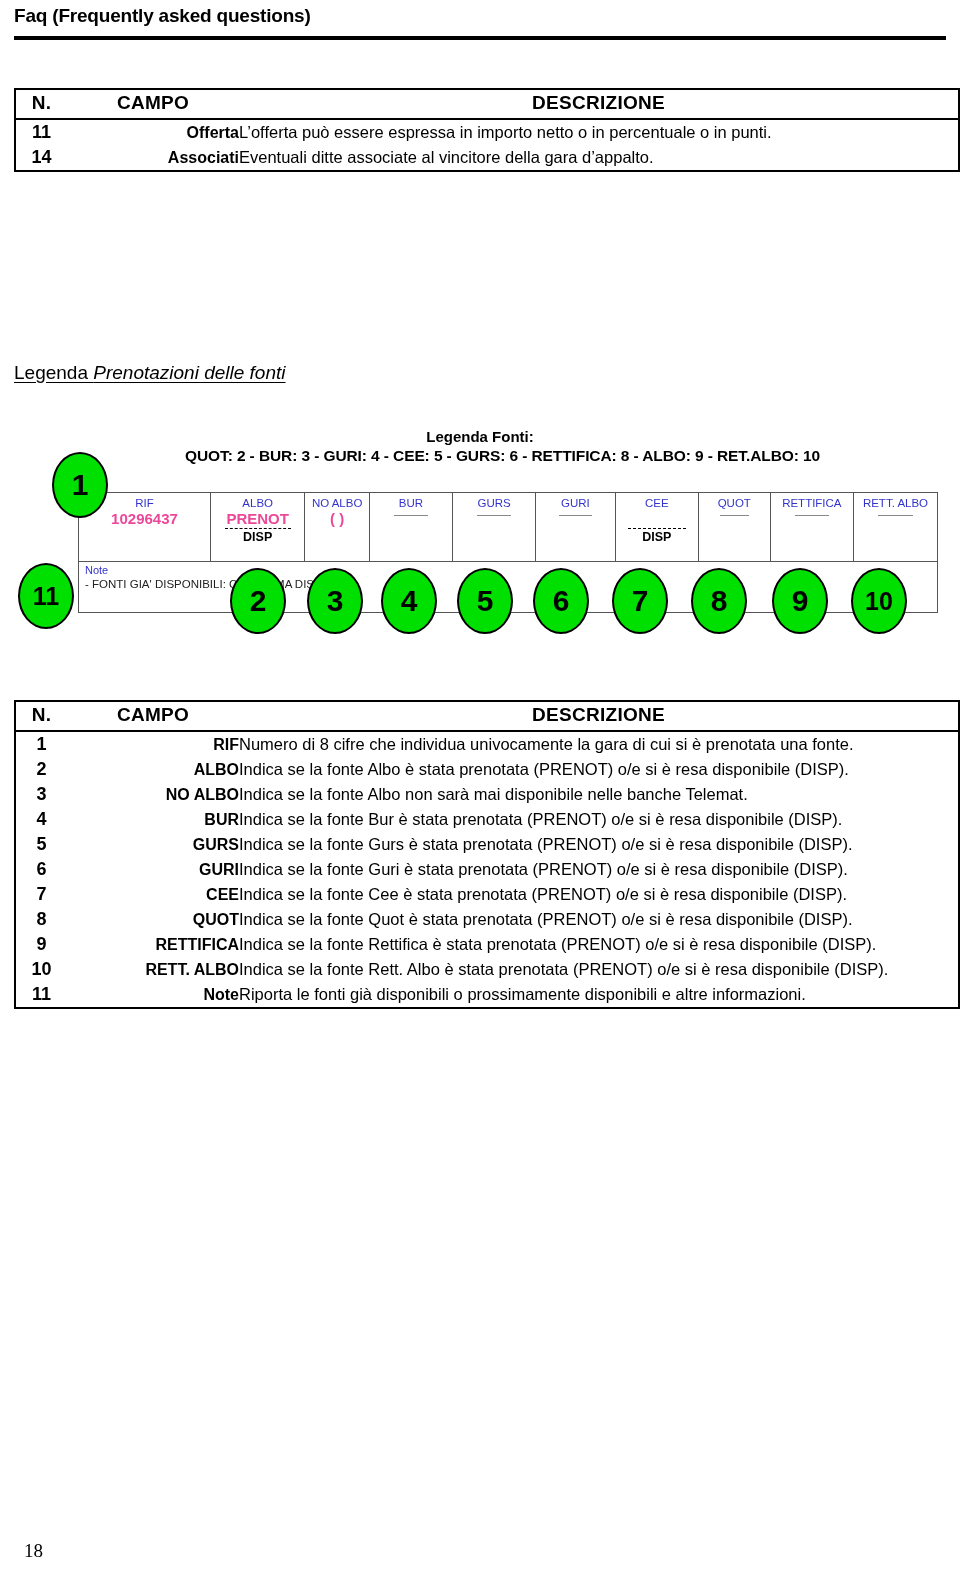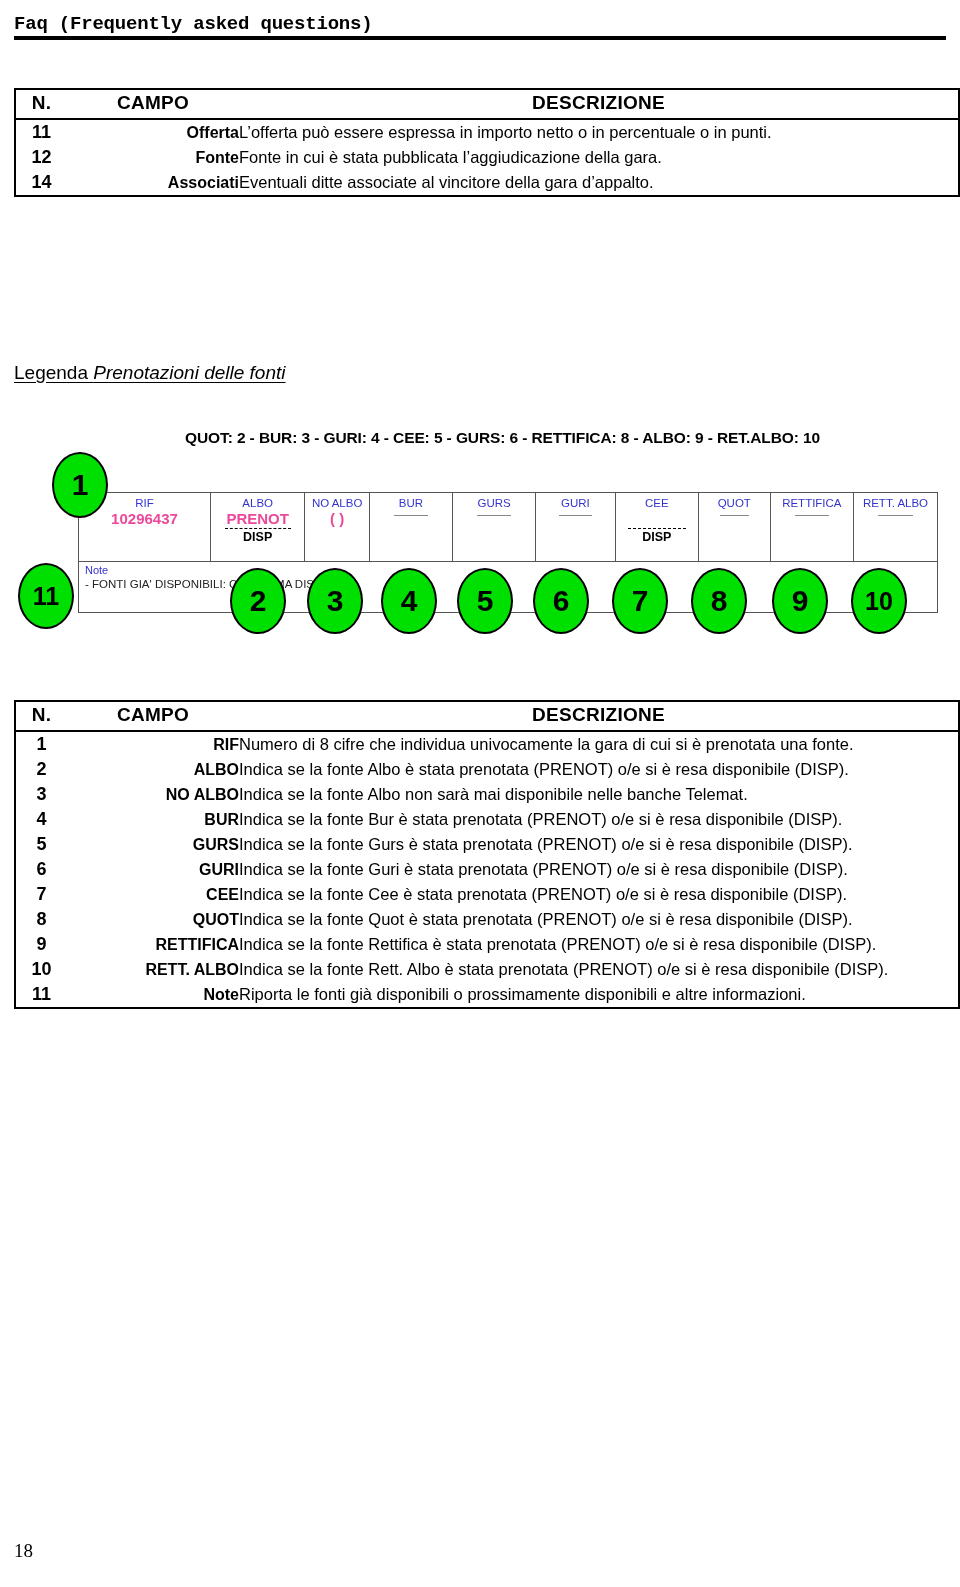--- a/index.html
+++ b/index.html
@@ -13,23 +13,22 @@
     position: relative;
     font-family: "Liberation Sans", sans-serif;
     color: #000000;
     overflow: hidden;
   }
 
   
   .page-header {
     position: absolute;
     left: 14px;
-    top: 12px;
+    top: 4px;
     width: 932px;
-    font-family: Liberation Mono, monospace;
   }
   .page-header-title {
     font-size: 19px;
     font-weight: bold;
     line-height: 24px;
     letter-spacing: -0.2px;
     white-space: nowrap;
   }
   .header-rule {
     position: absolute;
@@ -225,21 +224,21 @@
   }
   .callout.big {
     width: 52px; height: 62px;
     font-size: 30px;
   }
   .callout.two-digit { font-size: 25px; }
 
   
   .page-number {
     position: absolute;
-    left: 14px;
+    left: 24px;
     top: 1540px;
     font-family: "Liberation Serif", serif;
     font-size: 19px;
     line-height: 22px;
   }
 </style>
 </head>
 <body>
 
 <div class="page-header">
@@ -260,39 +259,35 @@
       <th class="hdr-desc">DESCRIZIONE</th>
     </tr>
   </thead>
   <tbody id="table-top-body">
       <tr>
         <td class="cell-num">11</td>
         <td class="cell-campo">Offerta</td>
         <td class="cell-desc">L’offerta può essere espressa in importo netto o in percentuale o in punti.</td>
       </tr>
       <tr>
-        <td class="cell-num">12</td>
-        <td class="cell-campo">Fonte</td>
-        <td class="cell-desc">Fonte in cui è stata pubblicata l’aggiudicazione della gara.</td>
-      </tr>
-      <tr>
         <td class="cell-num">14</td>
         <td class="cell-campo">Associati</td>
         <td class="cell-desc">Eventuali ditte associate al vincitore della gara d’appalto.</td>
       </tr>
     </tbody>
 </table>
 
 <div class="section-heading">
   <span>Legenda </span><span class="ital">Prenotazioni delle fonti</span>
 </div>
 
 <div class="figure">
 
   <div class="legend-block">
+    <div class="legend-title">Legenda Fonti:</div>
     <div class="legend-line">QUOT: 2 - BUR: 3 - GURI: 4 - CEE: 5 - GURS: 6 - RETTIFICA: 8 - ALBO: 9 - RET.ALBO: 10</div>
   </div>
 
   <div class="screen-table">
     <div class="screen-row" id="screen-columns">
         <div class="screen-cell" style="width: 17.5%;">
           <div class="sc-label">RIF</div>
           <div class="sc-value">10296437</div>
         </div>
         <div class="screen-cell" style="width: 12.5%;">

